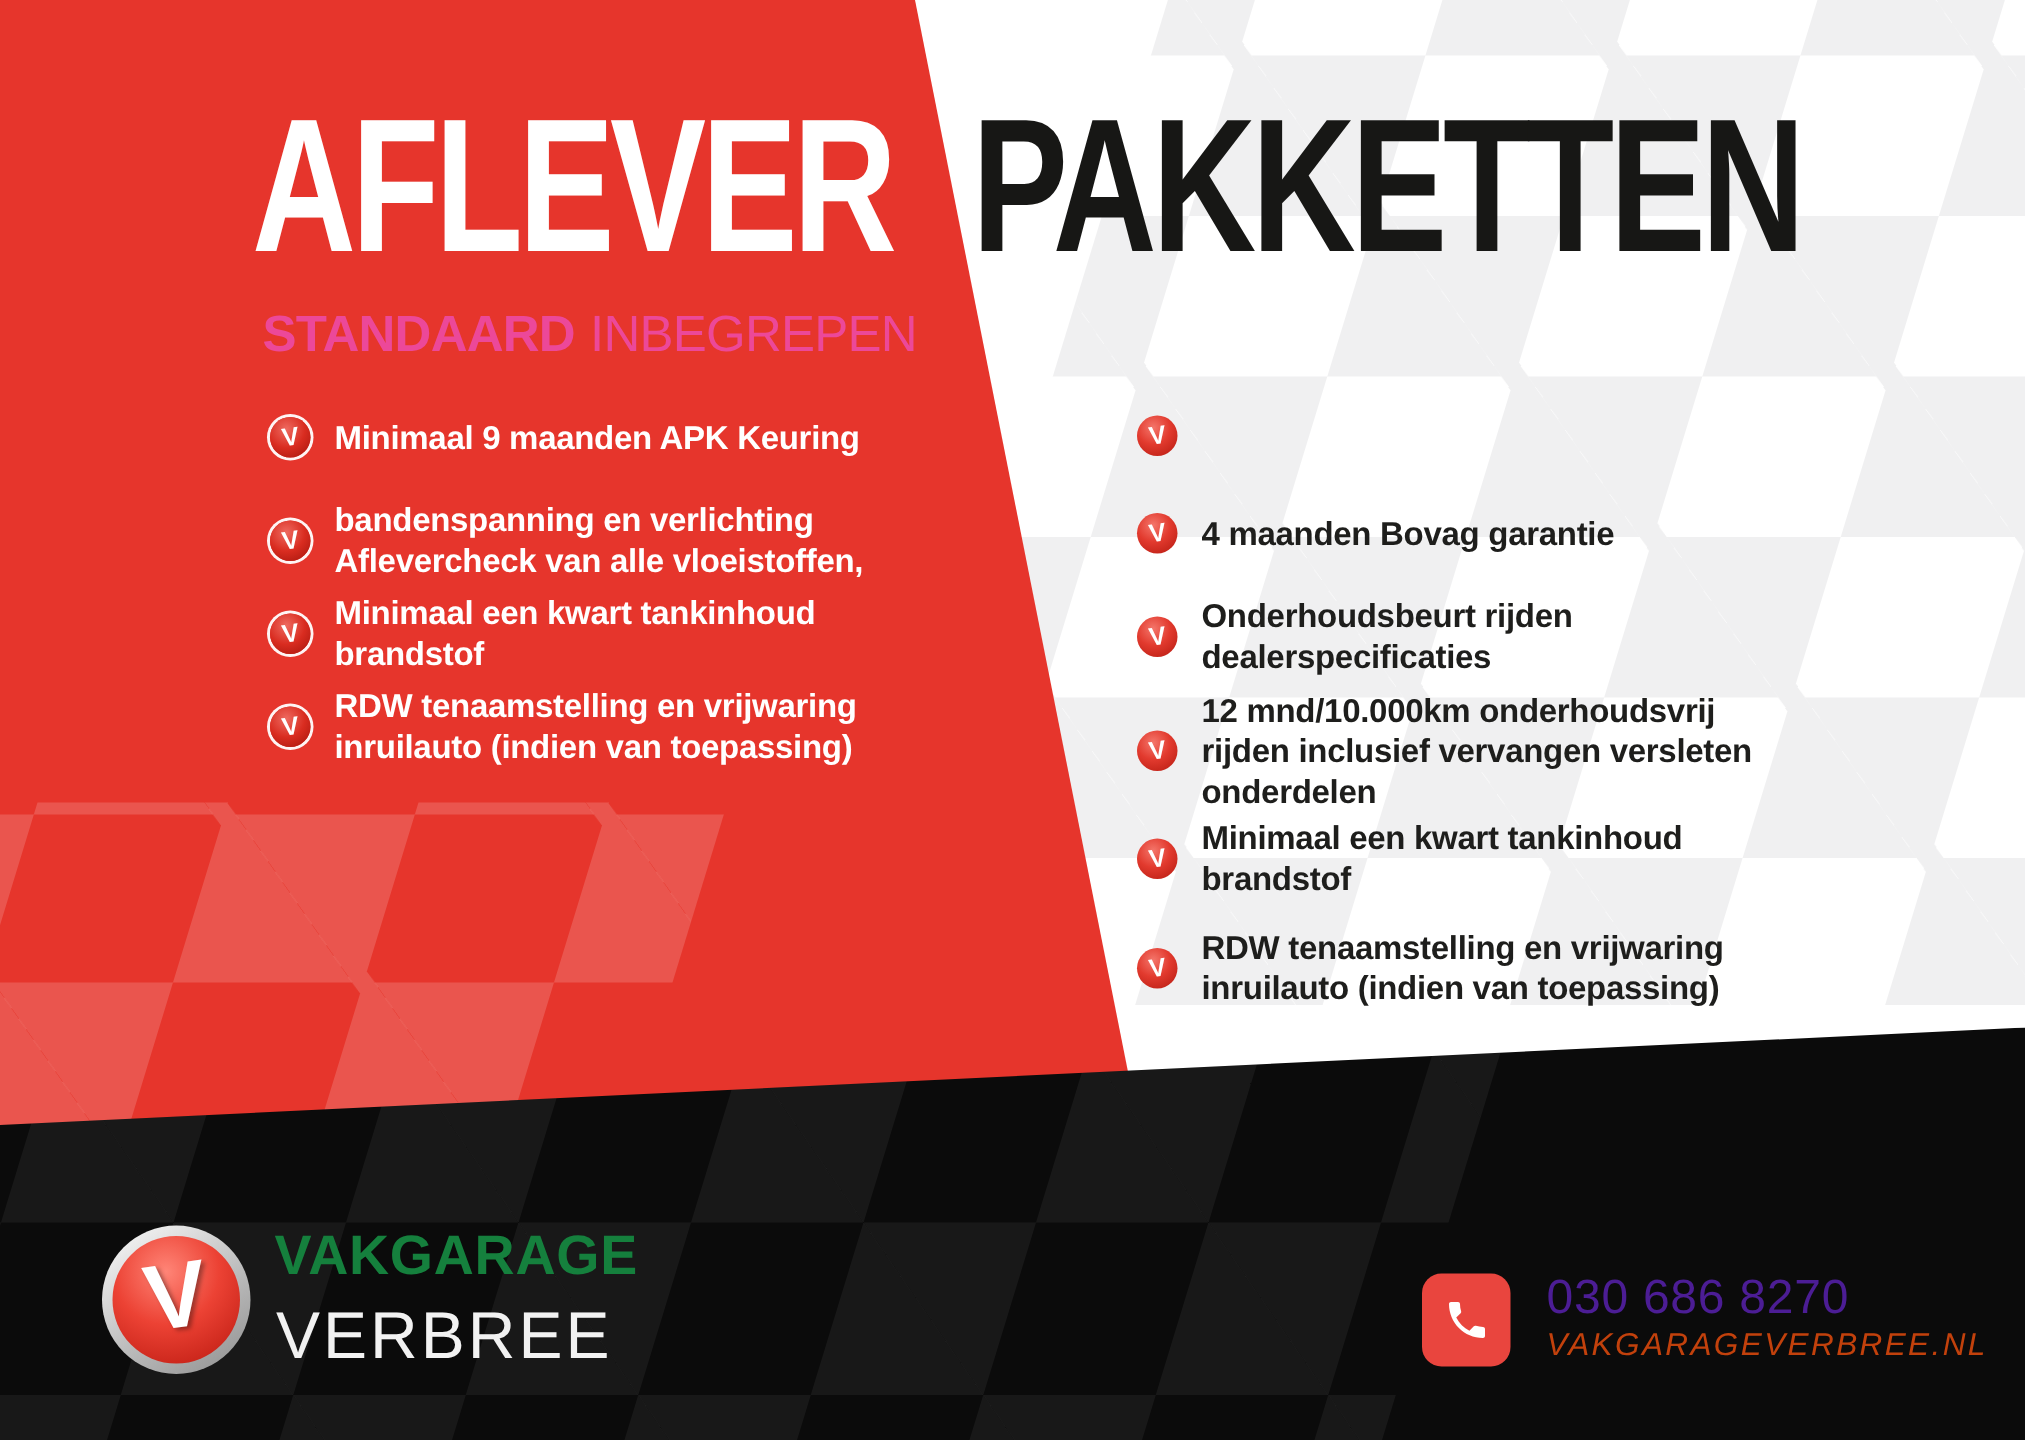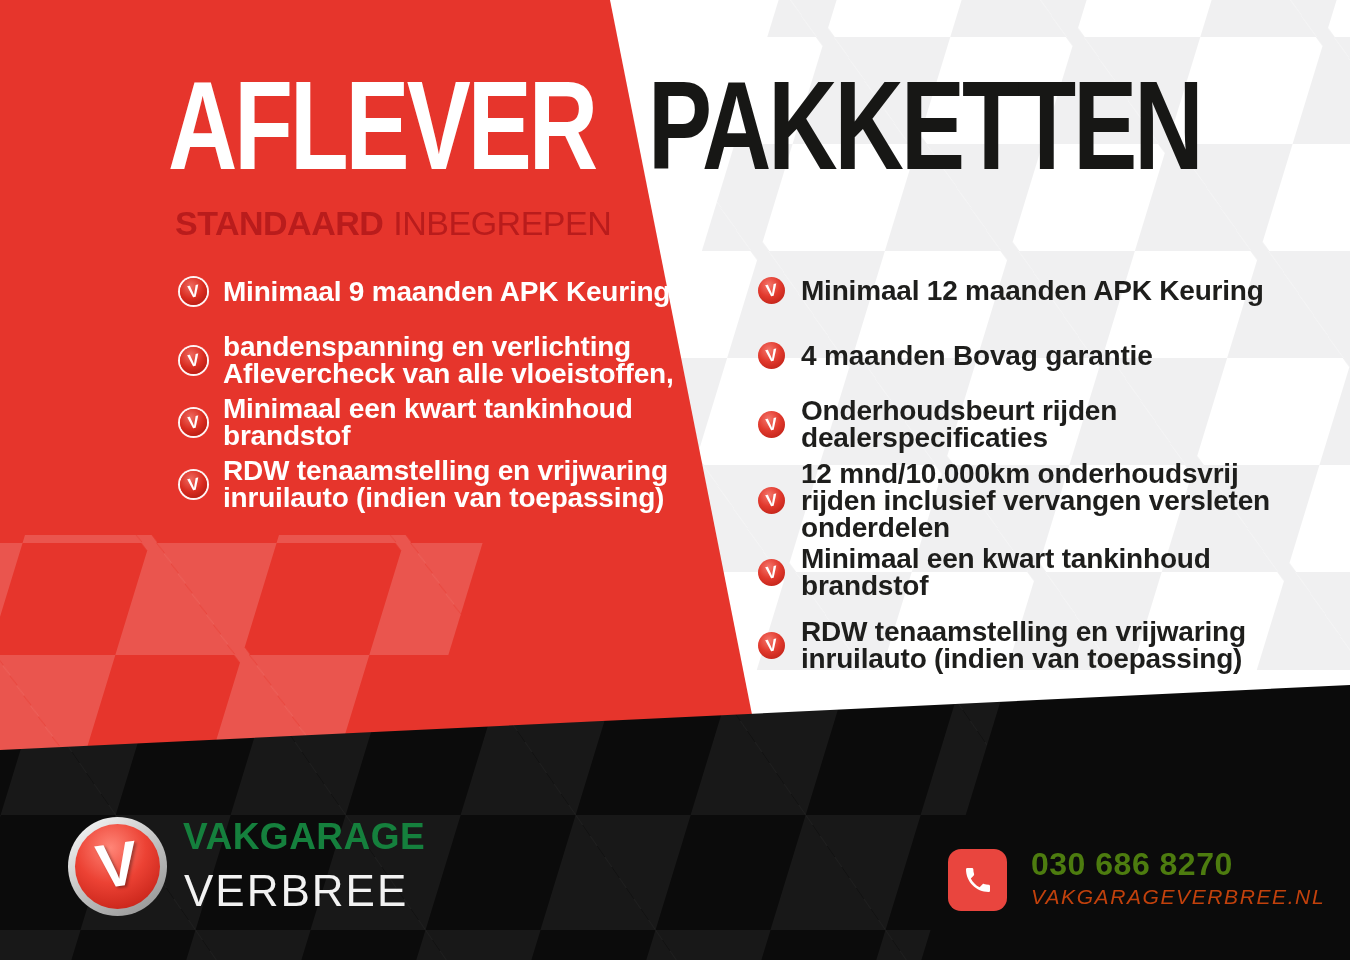--- a/index.html
+++ b/index.html
@@ -48,27 +48,27 @@
   }
   
   .title-word{
     position:absolute;z-index:5;font-size:96px;font-weight:bold;letter-spacing:-3px;
     line-height:1;white-space:nowrap;transform:scaleY(1.32);transform-origin:top left;
   }
   .title-red{left:168px;top:62px;color:#ffffff;}
   .title-black{left:648px;top:62px;color:#171715;}
   
   .col-heading{position:absolute;z-index:5;font-size:34px;line-height:1;white-space:nowrap;}
-  .heading-left{left:175px;top:206px;color:#b91c1c;}
+  .heading-left{left:175px;top:206px;color:#ec4899;}
   .heading-right{left:750px;top:206px;color:#171715;}
   .col-heading .hb{font-weight:bold;letter-spacing:-0.5px;}
   .col-heading .hl{font-weight:400;letter-spacing:-0.5px;margin-left:10px;}
   
   .list-item{position:absolute;z-index:5;display:flex;align-items:center;gap:16px;}
-  .list-item .txt{font-weight:bold;font-size:28px;line-height:27px;letter-spacing:-0.2px;}
+  .list-item .txt{font-weight:bold;font-size:22px;line-height:27px;letter-spacing:-0.2px;}
   .list-item .txt span{display:block;white-space:nowrap;}
   .col-left .txt{color:#ffffff;}
   .col-right .txt{color:#1e1e1c;}
   .vbadge{
     width:27px;height:27px;border-radius:50%;flex:0 0 auto;
     display:flex;align-items:center;justify-content:center;
     background:radial-gradient(circle at 40% 30%,#f4766b 0%,#e23a2e 45%,#b81c12 95%);
   }
   .vbadge span{color:#fff;font-weight:bold;font-size:17px;line-height:1;transform:rotate(-8deg);}
   .ring{box-shadow:0 0 0 2px rgba(255,255,255,.95);
@@ -97,22 +97,22 @@
     text-shadow:2px 2px 3px rgba(0,0,0,.35);
   }
   .brand-top{position:absolute;left:183px;top:816px;z-index:6;color:#15803d;
     font-size:37px;font-weight:bold;letter-spacing:.5px;white-space:nowrap;}
   .brand-bottom{position:absolute;left:184px;top:866px;z-index:6;color:#f2f2f2;
     font-size:44px;font-weight:300;letter-spacing:2px;white-space:nowrap;}
   .phone-badge{
     position:absolute;left:948px;top:849px;width:59px;height:62px;border-radius:13px;z-index:6;
     background:#e9453e;display:flex;align-items:center;justify-content:center;
   }
-  .phone-number{position:absolute;left:1031px;top:846px;z-index:6;color:#4d7c0f;
-    font-size:32px;font-weight:bold;letter-spacing:.5px;white-space:nowrap;}
+  .phone-number{position:absolute;left:1031px;top:846px;z-index:6;color:#4c1d95;
+    font-size:32px;font-weight:normal;letter-spacing:.5px;white-space:nowrap;}
   .website{position:absolute;left:1031px;top:885px;z-index:6;color:#c2410c;
     font-size:21px;font-weight:400;letter-spacing:1.6px;white-space:nowrap;font-style:italic;}
 </style>
 </head>
 <body>
 
 <div class="stage">
 
   <div class="checker checker-light"></div>
 
@@ -164,23 +164,20 @@
     <div class="txt">
       <span>RDW tenaamstelling en vrijwaring</span>
       <span>inruilauto (indien van toepassing)</span>
     </div>
   </div>
 
   <div class="list-item col-right li-r0">
     <div class="vbadge">
         <span>V</span>
       </div>
-    <div class="txt">
-        <span>Minimaal 12 maanden APK Keuring</span>
-      </div>
   </div>
   <div class="list-item col-right li-r1">
     <div class="vbadge">
         <span>V</span>
       </div>
     <div class="txt">
         <span>4 maanden Bovag garantie</span>
       </div>
   </div>
   <div class="list-item col-right li-r2">

